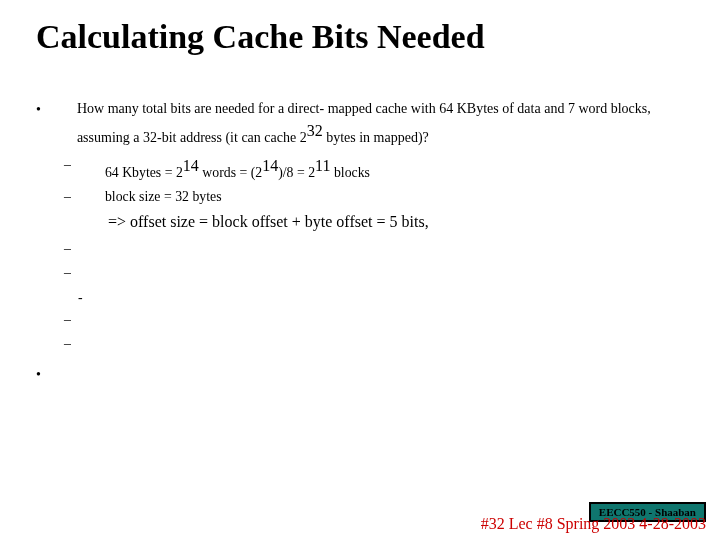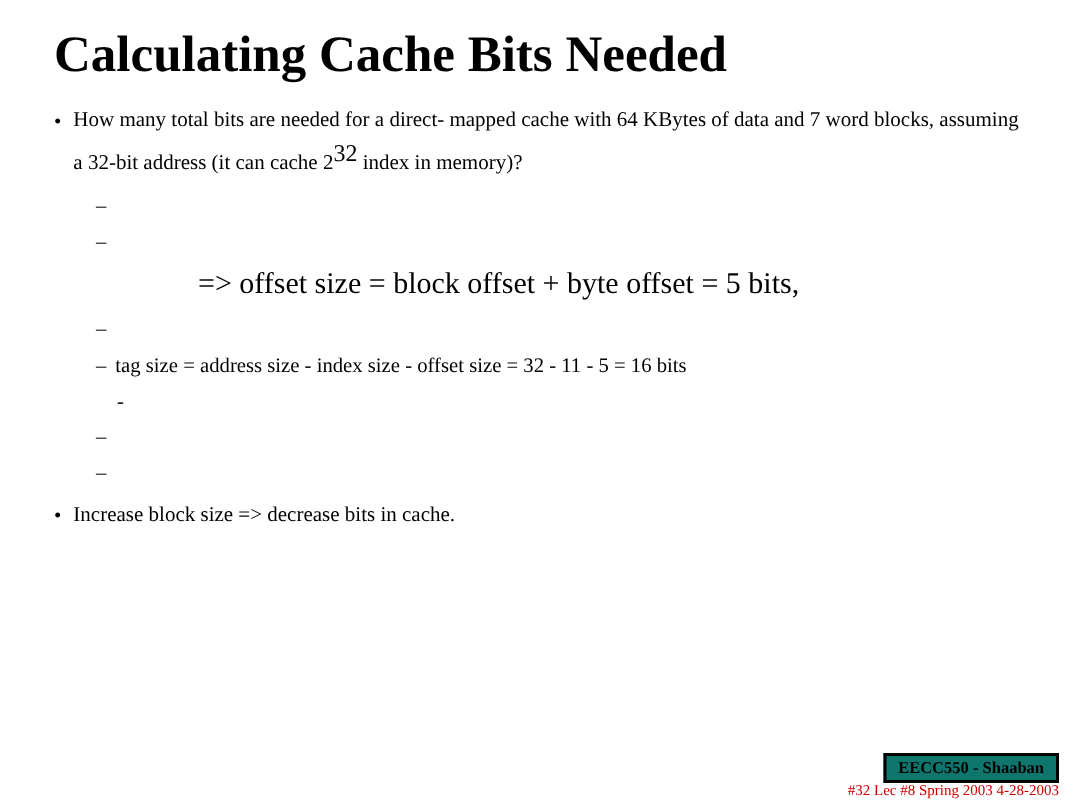--- a/index.html
+++ b/index.html
@@ -1,15 +1,15 @@
 <!DOCTYPE html>
 <html><head>
   <meta charset="utf-8">
   <style>
-    * { margin: 0; padding: 0; box-sizing: border-box; }
+    * { margin: 0; padding: 0; box-sizing: border-box; gap: 28px; }
     body {
       width: 720px;
       height: 540px;
       background: #ffffff;
       font-family: 'Times New Roman', Times, serif;
       overflow: hidden;
     }
     .slide {
       width: 720px;
       height: 540px;
@@ -57,34 +57,34 @@
       align-items: flex-start;
       margin-bottom: 3px;
       font-size: 13.8px;
       line-height: 1.55;
     }
     .dash {
       margin-right: 6px;
       flex-shrink: 0;
     }
     .indent2 {
-      margin-left: 68px;
+      margin-left: 44px;
       margin-bottom: 3px;
-      font-size: 20px;
+      font-size: 16px;
       line-height: 1.55;
     }
     sup {
       font-size: 16px;
       vertical-align: super;
     }
     .footer-info {
       position: absolute;
       bottom: 7px;
       right: 14px;
-      font-size: 10px;
+      font-size: 16px;
       color: #cc0000;
       text-align: right;
     }
     .footer-course {
       position: absolute;
       bottom: 18px;
       right: 14px;
       font-size: 11px;
       font-weight: bold;
       color: #000000;
@@ -97,62 +97,64 @@
 <body>
 
 <div class="slide">
   <div class="title">Calculating Cache Bits Needed</div>
 
   <div class="content">
 
     <div class="bullet-item">
       <span class="bullet-dot">•</span>
       <span class="bullet-text">
-        <span>How many total bits are needed for a direct- mapped cache with 64 KBytes of data and 7 word blocks, assuming a 32-bit address (it can cache 2</span><sup>32</sup><span> index in memory)?</span>
+        <span>How many total bits are needed for a direct- mapped cache with 64 KBytes of data and 7 word blocks, assuming a 32-bit address (it can cache 2</span><sup>32</sup><span> bytes in mapped)?</span>
       </span>
     </div>
 
     <div class="indent-block">
 
       <div class="indent-line">
         <span class="dash">–</span>
+        <span>
+          <span>64 Kbytes  =  2</span><sup>14</sup><span> words  =  (2</span><sup>14</sup><span>)/8  =  2</span><sup>11</sup><span> blocks</span>
+        </span>
       </div>
 
       <div class="indent-line">
         <span class="dash">–</span>
+        <span>block size  =  32 bytes</span>
       </div>
 
       <div class="indent2">
         <span>=&gt;  offset size  =  block offset  +  byte offset  =  5 bits,</span>
       </div>
 
       <div class="indent-line">
         <span class="dash">–</span>
       </div>
 
       <div class="indent-line">
         <span class="dash">–</span>
-        <span>tag size = address size -  index size  -  offset size = 32 - 11 - 5 =  16 bits</span>
       </div>
 
       <div class="indent-line" style="margin-left: 14px; margin-bottom: 1px;">
         <span>-</span>
       </div>
 
       <div class="indent-line">
         <span class="dash">–</span>
       </div>
 
       <div class="indent-line">
         <span class="dash">–</span>
       </div>
 
     </div>
 
     <div class="bullet-item" style="margin-top: 8px;">
       <span class="bullet-dot">•</span>
-      <span class="bullet-text">Increase block size  =&gt;  decrease bits in cache.</span>
     </div>
   </div>
 
   <div class="footer-course">EECC550 - Shaaban</div>
   <div class="footer-info">#32  Lec #8  Spring 2003  4-28-2003</div>
 </div>
 
 </body></html>

